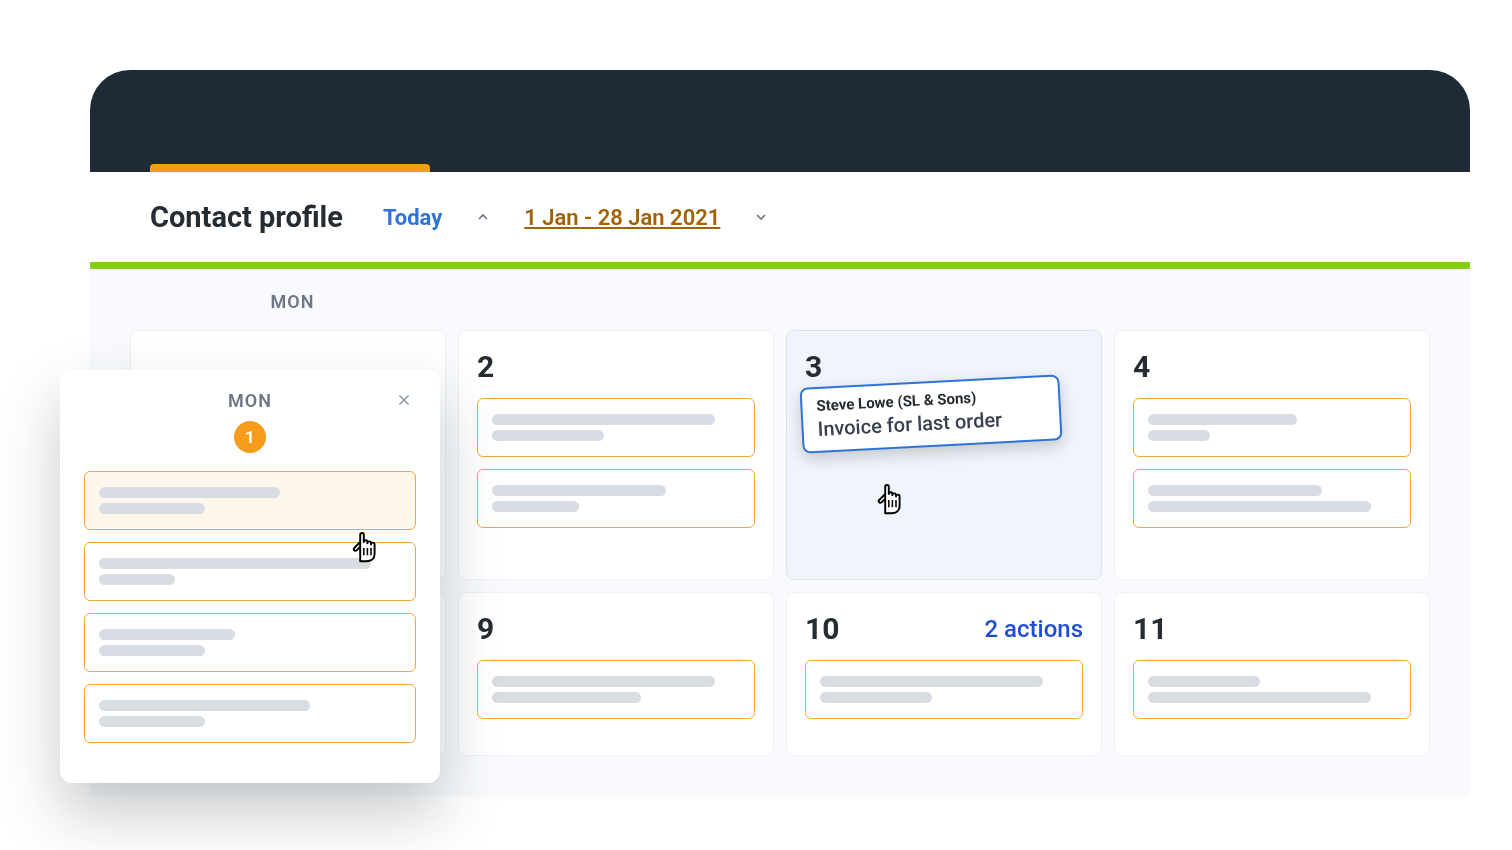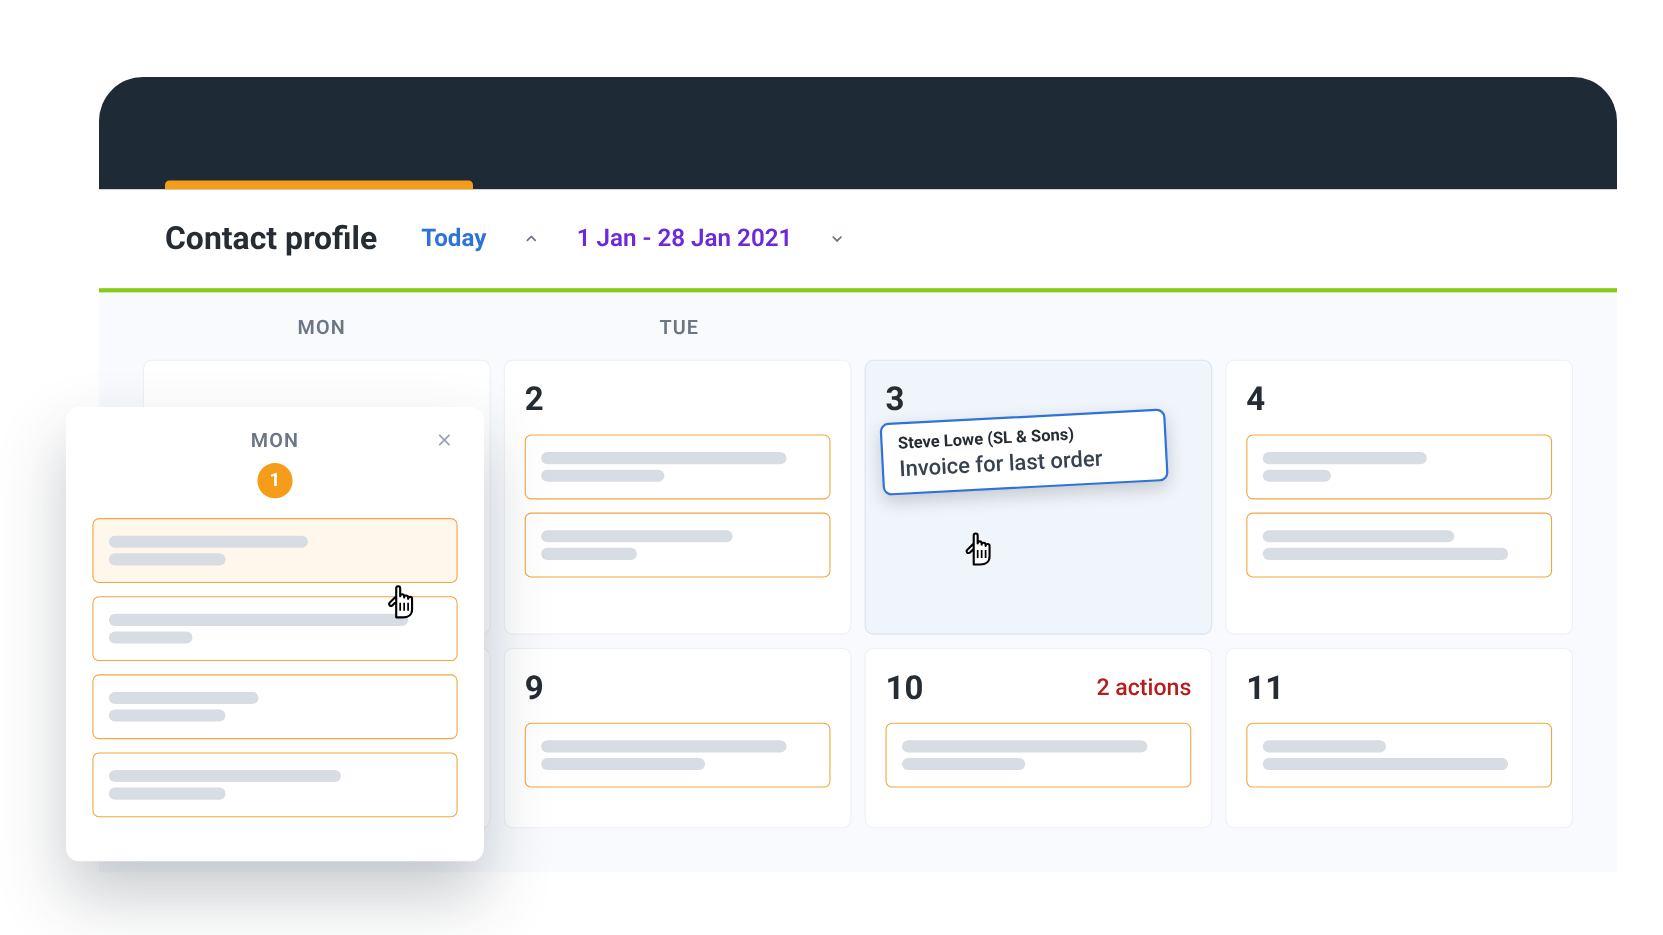--- a/index.html
+++ b/index.html
@@ -30,21 +30,21 @@
     position: absolute;
     left: 60px;
     bottom: 0;
     height: 8px;
     width: 280px;
     background: #f59c1a;
     border-radius: 4px 4px 0 0;
   }
   .toolbar {
     background: #ffffff;
-    border-bottom: 4px solid #84cc16;
+    border-bottom: 7px solid #84cc16;
     padding: 28px 60px;
     display: flex;
     align-items: center;
     gap: 30px;
   }
   .page-title {
     font-size: 29px;
     font-weight: 700;
     color: #262c33;
     margin-right: 10px;
@@ -56,21 +56,22 @@
     cursor: pointer;
   }
   .chev {
     width: 22px; height: 22px; display: inline-flex; align-items:center; justify-content:center;
     color:#6c7684; cursor:pointer;
   }
   .chev svg { width: 16px; height: 16px; stroke:#6c7684; stroke-width:2.4; fill:none; }
   .daterange {
     font-size: 22px;
     font-weight: 600;
-    color: #6d28d9;
+    color: #a16207;
+    text-decoration: underline;
   }
   .weekday-row {
     display: grid;
     grid-template-columns: repeat(4, 1fr);
     padding: 22px 40px 18px 40px;
     background:#f8fafd;
   }
   .weekday-row .wd {
     text-align: center;
     font-size: 18px;
@@ -100,23 +101,23 @@
   .daynum {
     font-size:30px;
     font-weight:700;
     color:#262c33;
     margin-bottom:14px;
     display:flex;
     align-items:center;
     justify-content:space-between;
   }
   .daynum .actions-count {
-    font-size:21px;
+    font-size:24px;
     font-weight:500;
-    color:#b91c1c;
+    color:#1d4ed8;
   }
   .card {
     border:1.5px solid #f4a63f;
     border-radius:6px;
     padding:10px 14px;
     margin-bottom:12px;
     background:#fff;
   }
   .ph-line { height:11px; background:#d8dde4; border-radius:6px; margin:5px 0; }
   .ph-line.w90 { width: 90%; }
@@ -203,21 +204,20 @@
       <div class="daterange">1 Jan - 28 Jan 2021</div>
       <div class="chev">
         <svg viewBox="0 0 24 24">
             <polyline points="6 9 12 15 18 9"></polyline>
           </svg>
       </div>
     </div>
 
     <div class="weekday-row">
       <div class="wd">MON</div>
-      <div class="wd">TUE</div>
     </div>
 
     <div class="grid">
 
       <div class="day-cell">
         <div class="daynum">
             <span></span>
           </div>
       </div>
 

